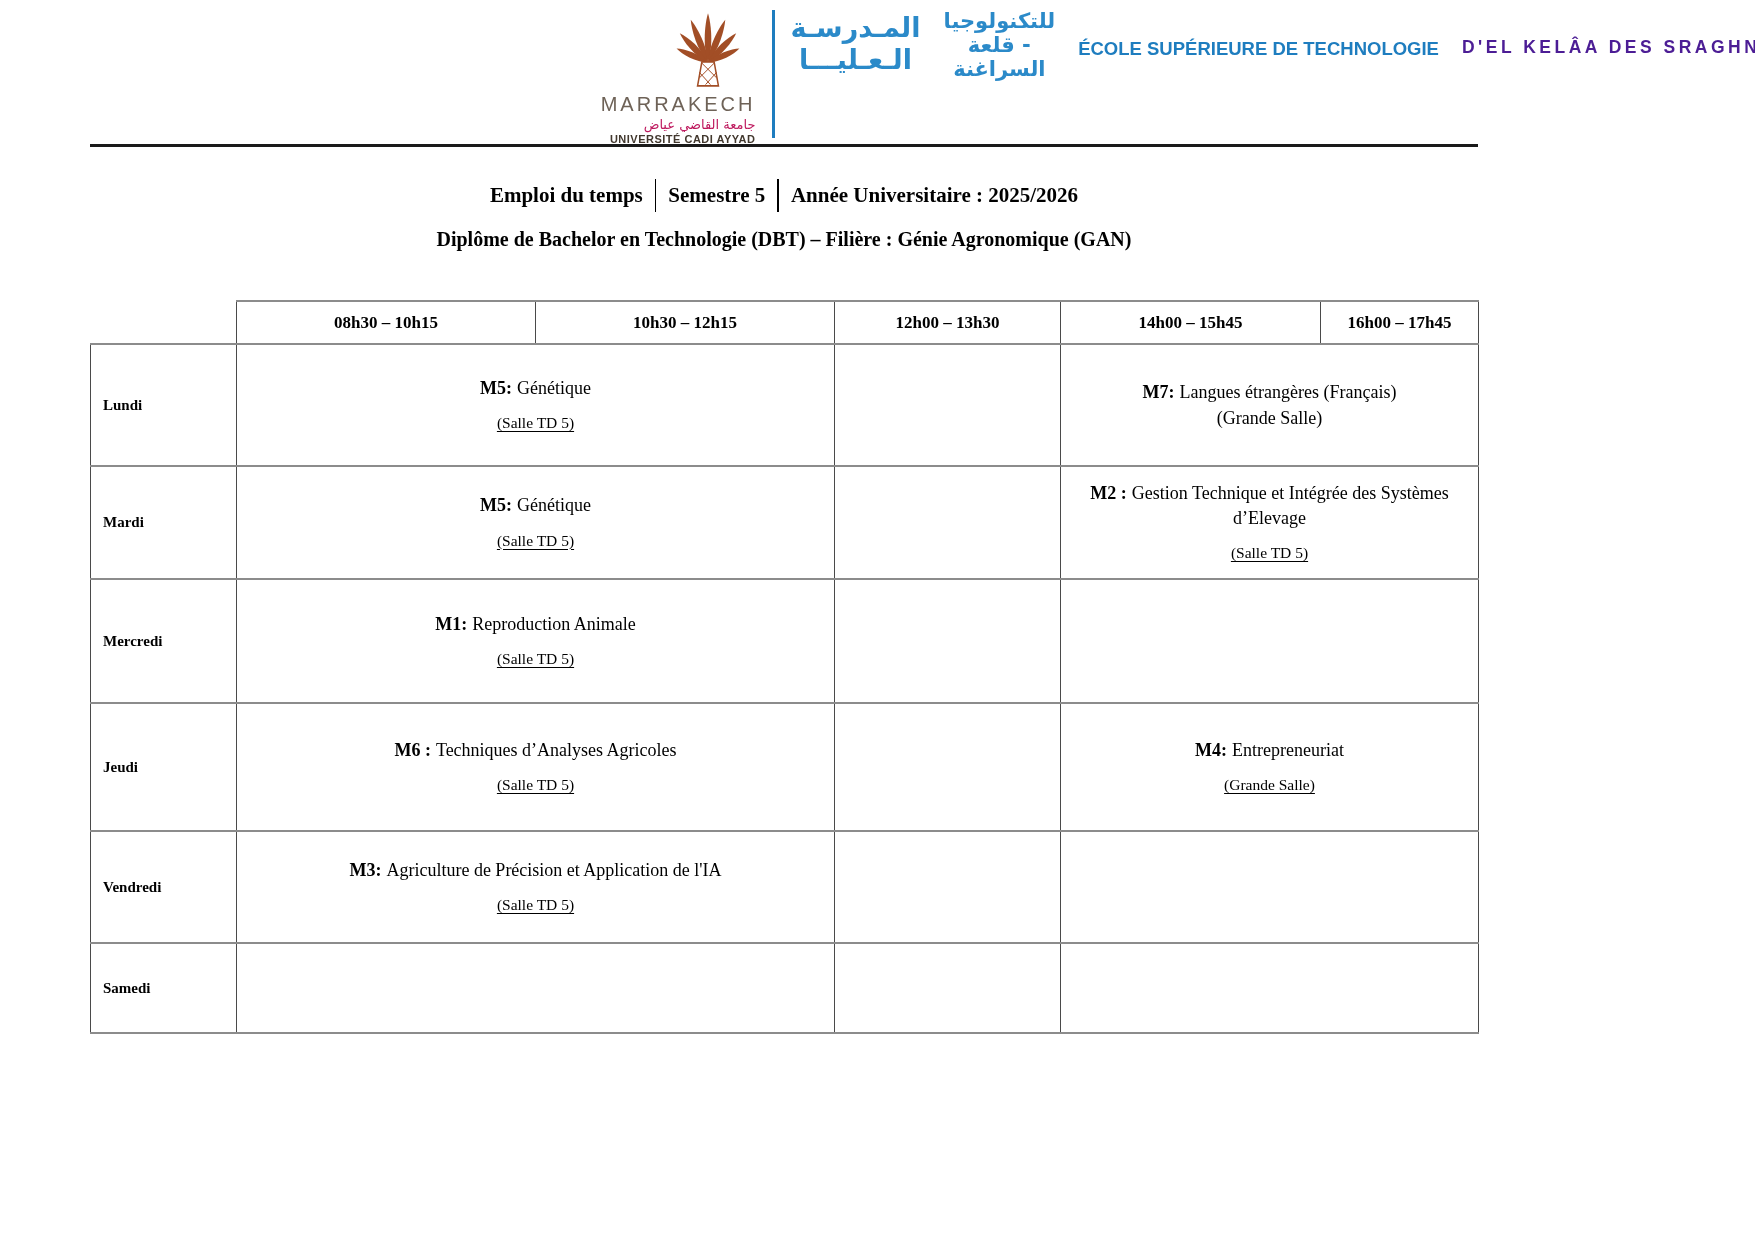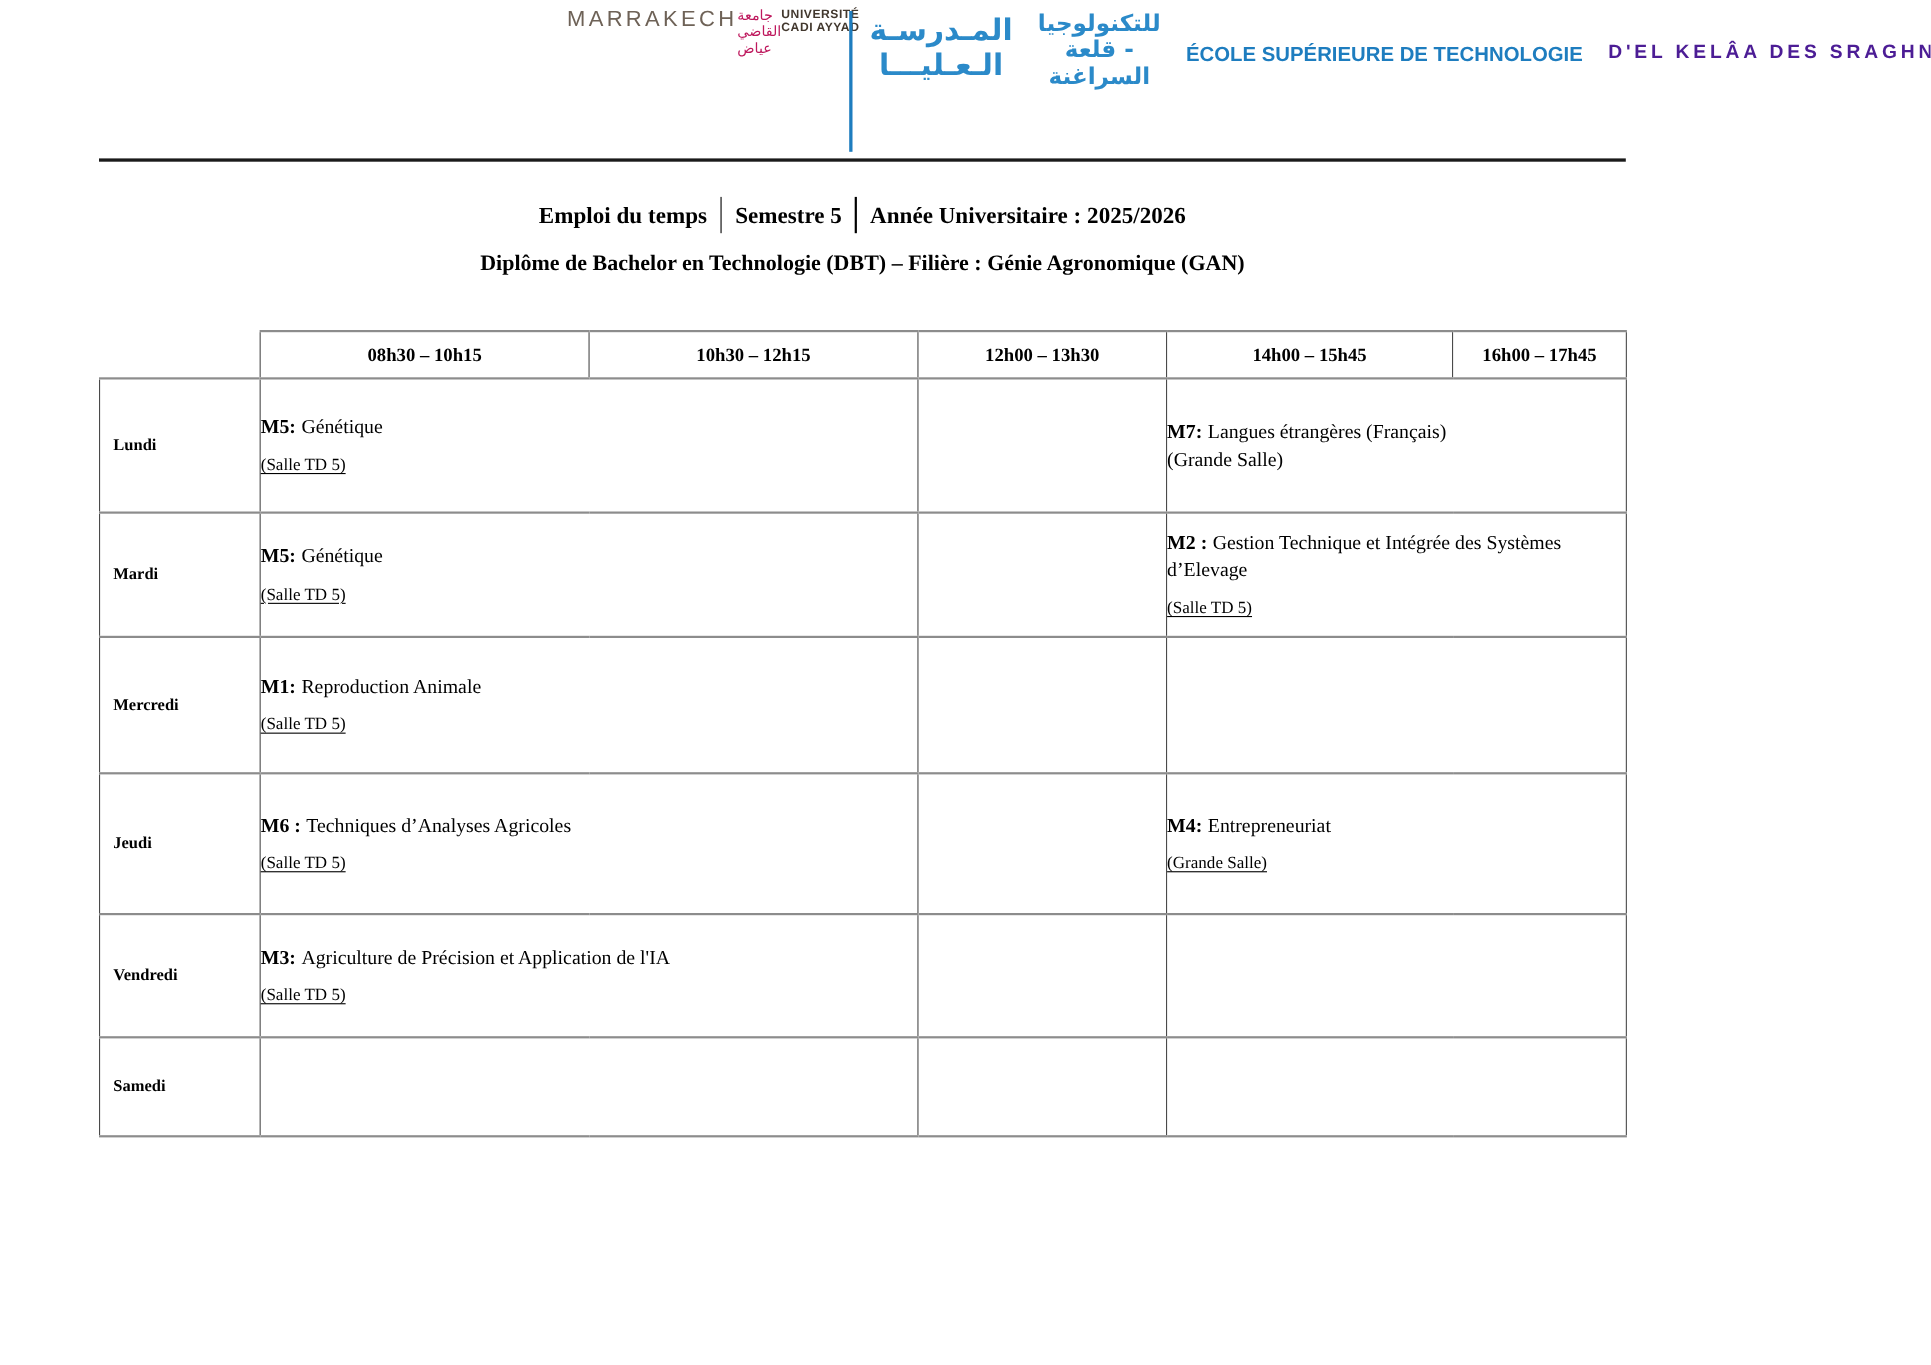--- a/index.html
+++ b/index.html
@@ -3,21 +3,21 @@
 <meta charset="utf-8">
 <style>
   html,body{margin:0;padding:0;background:#ffffff;}
   body{width:1755px;height:1241px;position:relative;overflow:hidden;
        font-family:"Liberation Serif",serif;color:#000;}
   .content{position:absolute;left:90px;top:0;width:1388px;height:1241px;}
 
   
   .logo-wrap{position:absolute;top:6px;left:0;width:100%;display:flex;
              justify-content:center;align-items:flex-start;gap:16px;}
-  .logo-left{display:flex;flex-direction:row;align-items:flex-start;width:240px;}
+  .logo-left{display:flex;flex-direction:column;align-items:flex-end;width:240px;}
   .palm{width:96px;height:86px;}
   .marrakech{font-family:"Liberation Sans",sans-serif;font-size:20px;letter-spacing:3px;
              color:#6e6257;margin-top:1px;}
   .arabic-small{font-family:"DejaVu Sans",sans-serif;font-size:13px;color:#be185d;margin-top:1px;}
   .univ{font-family:"Liberation Sans",sans-serif;font-size:11px;font-weight:bold;
         color:#42382e;letter-spacing:.5px;margin-top:1px;}
   .logo-divider{width:3px;height:128px;background:#1e7dbf;margin-top:4px;}
   .logo-right{display:flex;flex-direction:row;align-items:center;width:262px;text-align:center;gap:23px;}
   .arabic-big{font-family:"DejaVu Sans",sans-serif;font-weight:bold;font-size:27px;
               color:#2b8ac9;line-height:1.15;}
@@ -39,21 +39,21 @@
 
   
   table.tt{position:absolute;top:300px;left:0;width:1388px;
            border-collapse:collapse;table-layout:fixed;}
   .tt th,.tt td{border-left:1.5px solid #4a4a4a;border-right:1.5px solid #4a4a4a;
                 border-top:2.5px solid #8c8c8c;border-bottom:2.5px solid #8c8c8c;
                 padding:0;vertical-align:middle;}
   .tt th.empty{border:none;background:transparent;}
   .tt th.slot{height:41px;font-size:17px;font-weight:bold;text-align:center;}
   .tt td.day{font-size:15px;font-weight:bold;text-align:left;padding-left:12px;}
-  .tt td.course{font-size:18px;line-height:1.35;}
+  .tt td.course{text-align:center;font-size:18px;line-height:1.35;}
   .code{font-weight:bold;margin-right:5px;}
   .room{font-size:15.5px;text-decoration:underline;text-underline-offset:3px;margin-top:13px;}
   .sub{font-size:18px;margin-top:1px;}
   .r-lundi{height:122px;} .r-mardi{height:113px;} .r-mercredi{height:124px;}
   .r-jeudi{height:128px;} .r-vendredi{height:112px;} .r-samedi{height:90px;}
 </style>
 </head>
 <body>
 
 <div class="content">

